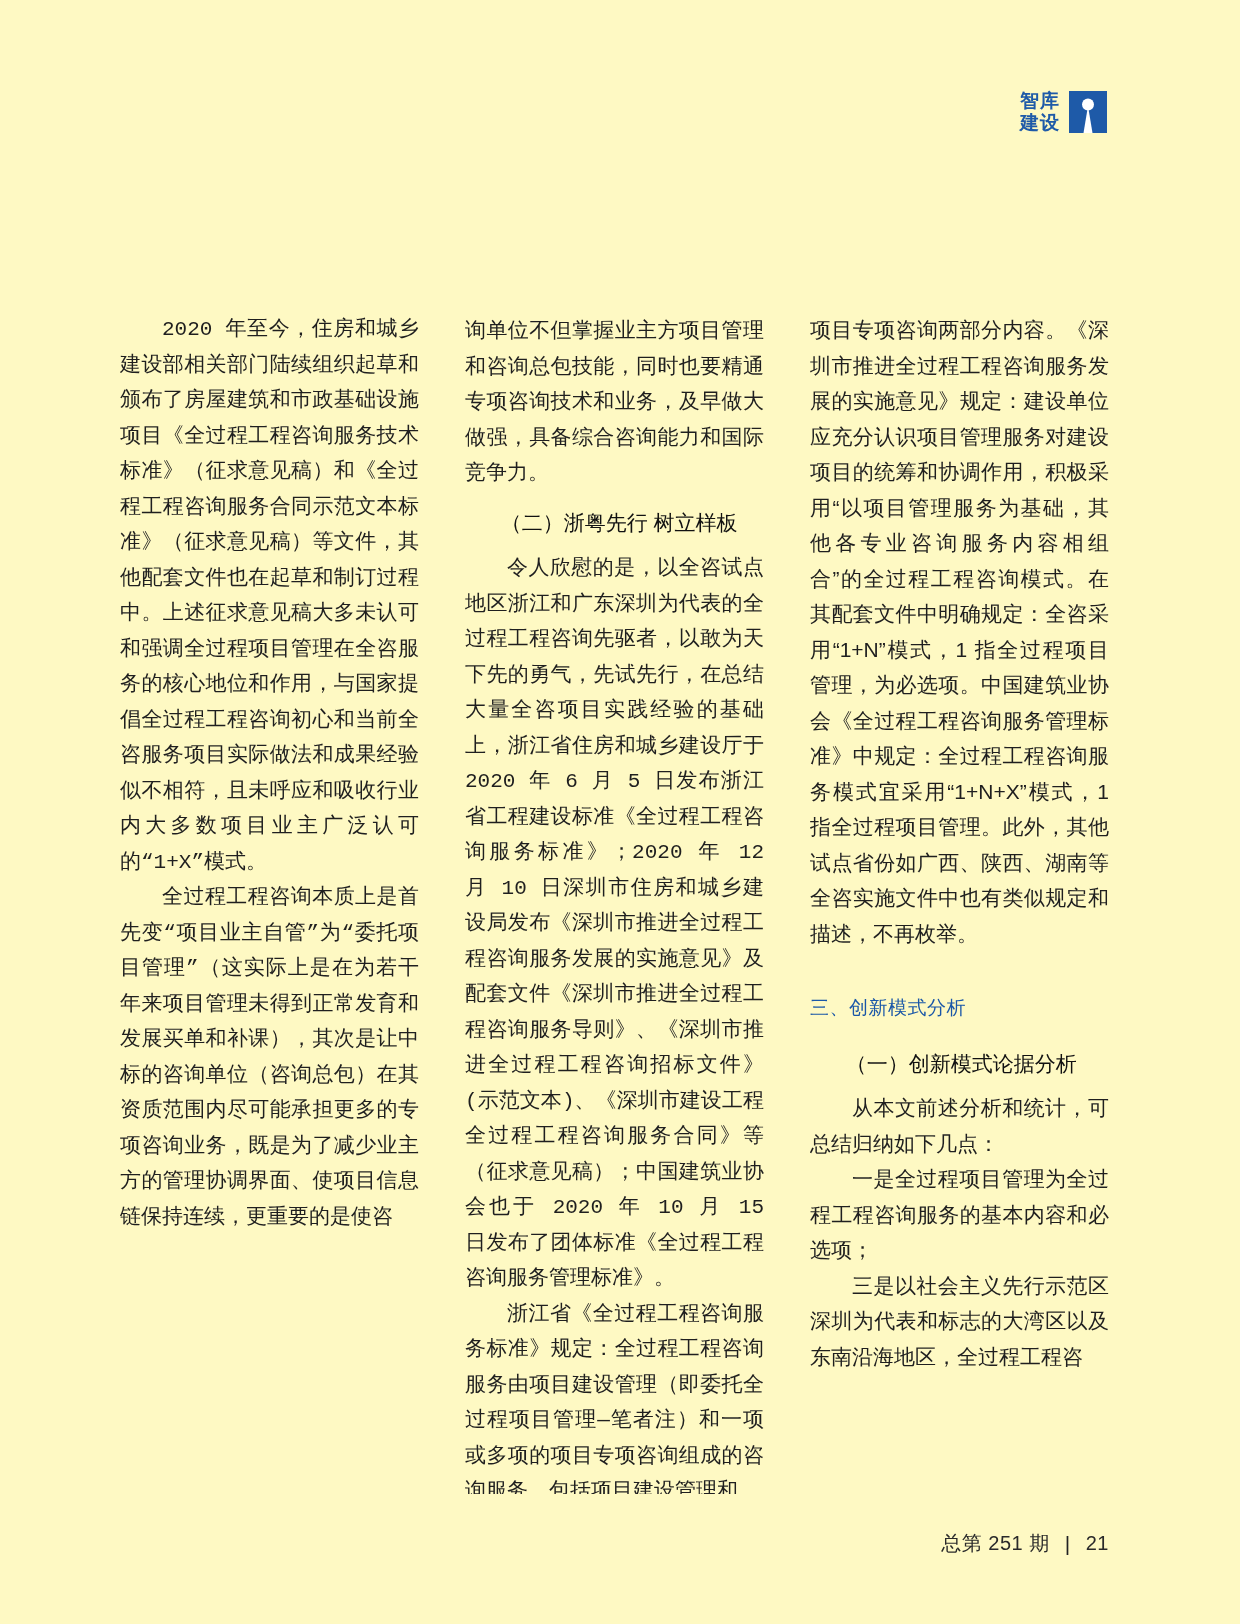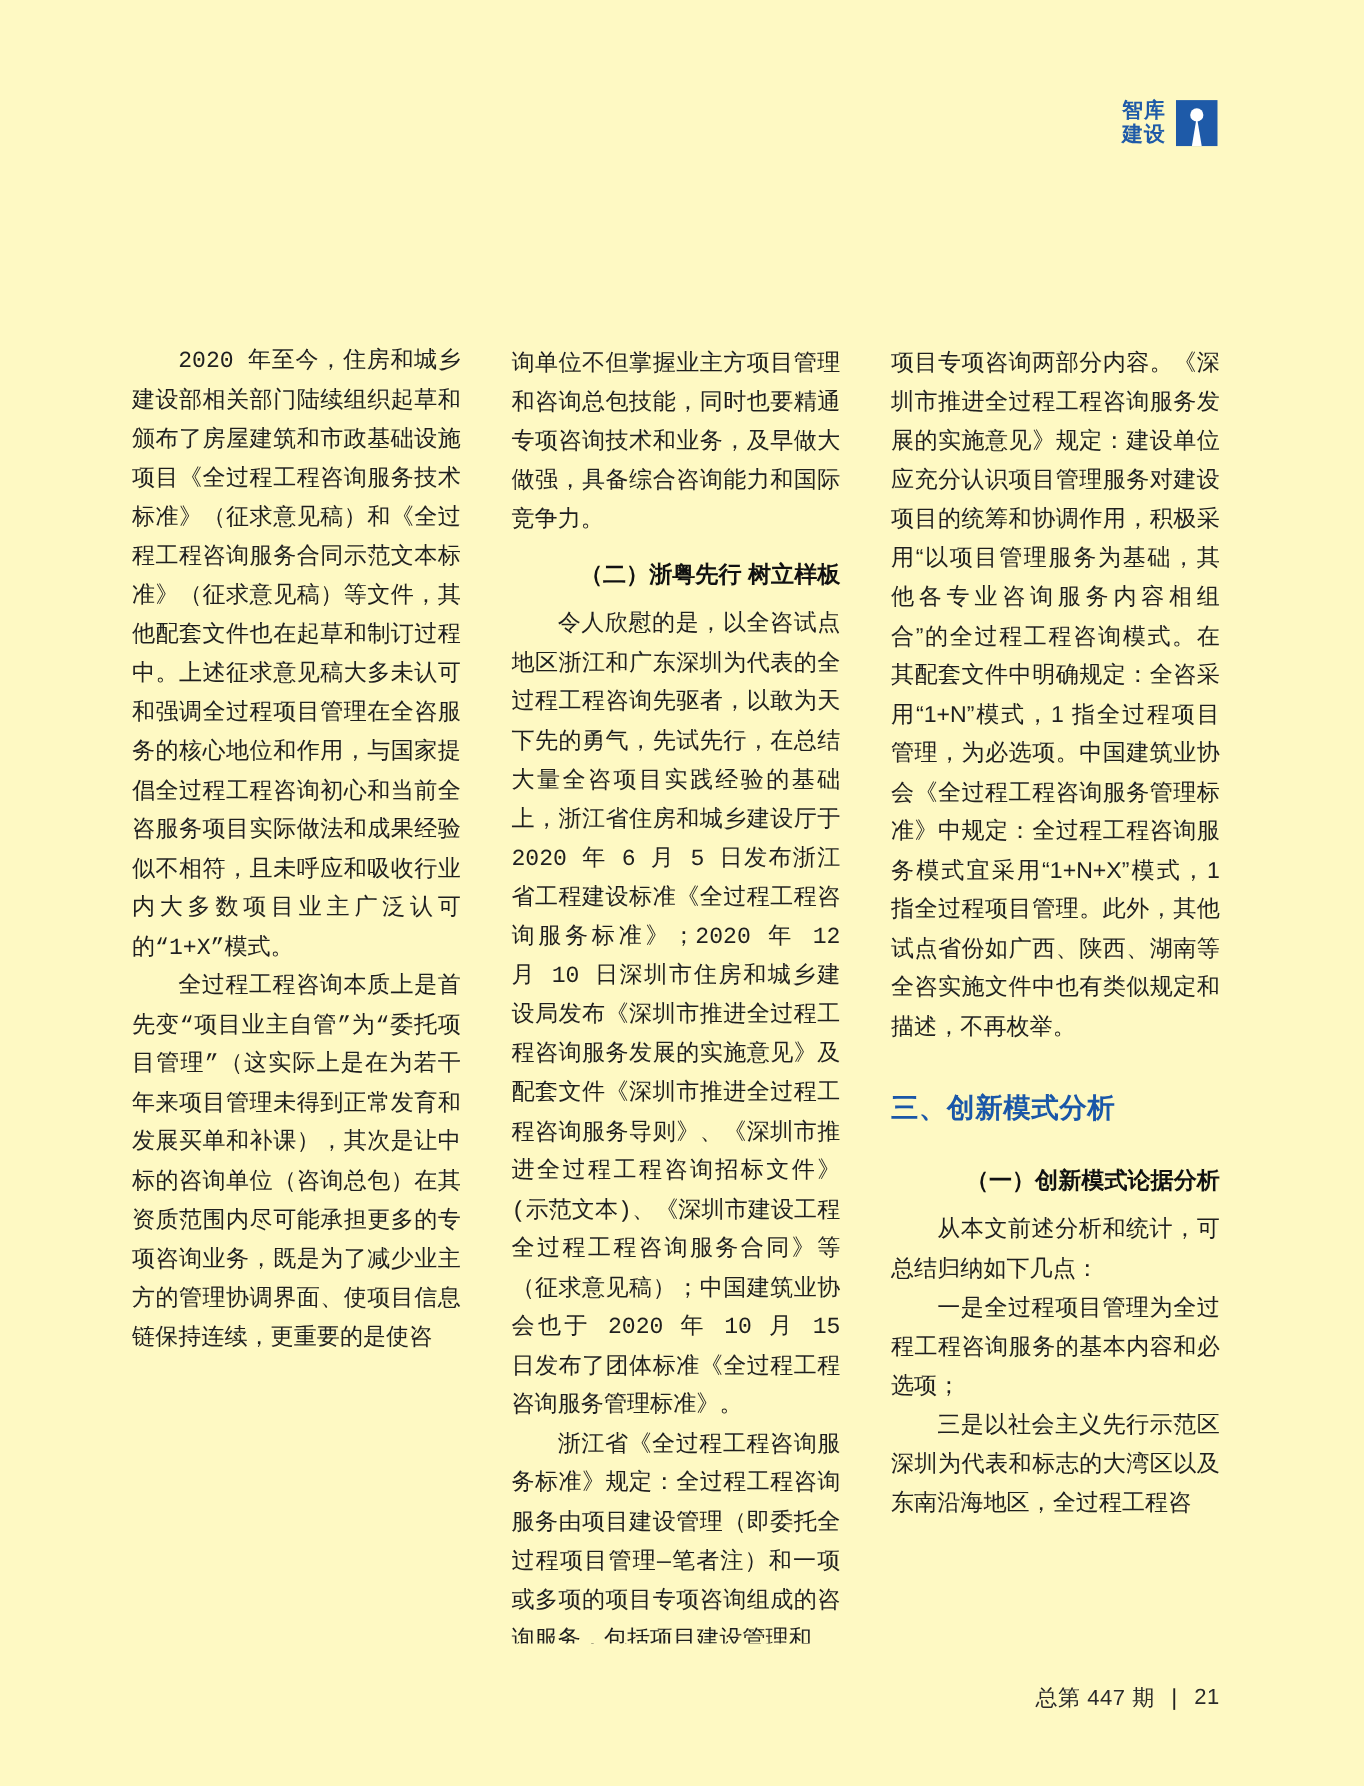--- a/index.html
+++ b/index.html
@@ -38,33 +38,32 @@
     font-size:21px;
     line-height:35.5px;
   }
   .para {
     margin:0;
     text-align:justify;
     text-justify:inter-ideograph;
   }
   .para.indent { text-indent:2em;font-family:Liberation Mono, monospace; }
   .h3 {
-    font-weight:700;
+    font-weight:400;
     color:#111;
     text-indent:1.7em;
     margin:15px 0 11px 0;
     white-space:nowrap;
-    text-align:right;
   }
   .h2 {
-    font-weight:700;
+    font-weight:400;
     color:#1a57a8;
-    font-size:25px;
+    font-size:19px;
     letter-spacing:0.5px;
-    margin:39px 0 30px 0;
+    margin:39px 0 20px 0;
     white-space:nowrap;
   }
 
   
   .footer {
     position:absolute; top:1530px; right:131px;
     display:flex; align-items:center; gap:15px;
     font-size:20px; color:#2a2a2a;
     letter-spacing:0.5px;
   }
@@ -102,18 +101,18 @@
         <div class="para">项目专项咨询两部分内容。《深圳市推进全过程工程咨询服务发展的实施意见》规定：建设单位应充分认识项目管理服务对建设项目的统筹和协调作用，积极采用“以项目管理服务为基础，其他各专业咨询服务内容相组合”的全过程工程咨询模式。在其配套文件中明确规定：全咨采用“1+N”模式，1 指全过程项目管理，为必选项。中国建筑业协会《全过程工程咨询服务管理标准》中规定：全过程工程咨询服务模式宜采用“1+N+X”模式，1 指全过程项目管理。此外，其他试点省份如广西、陕西、湖南等全咨实施文件中也有类似规定和描述，不再枚举。</div>
         <div class="h2">三、创新模式分析</div>
         <div class="h3">（一）创新模式论据分析</div>
         <div class="para indent">从本文前述分析和统计，可总结归纳如下几点：</div>
         <div class="para indent">一是全过程项目管理为全过程工程咨询服务的基本内容和必选项；</div>
         <div class="para indent">三是以社会主义先行示范区深圳为代表和标志的大湾区以及东南沿海地区，全过程工程咨</div>
       </div>
   </div>
 
   <div class="footer">
-    <span>总第 447 期</span>
+    <span>总第 251 期</span>
     <span class="sep">|</span>
     <span>21</span>
   </div>
 
 </div>
 
 </body></html>

